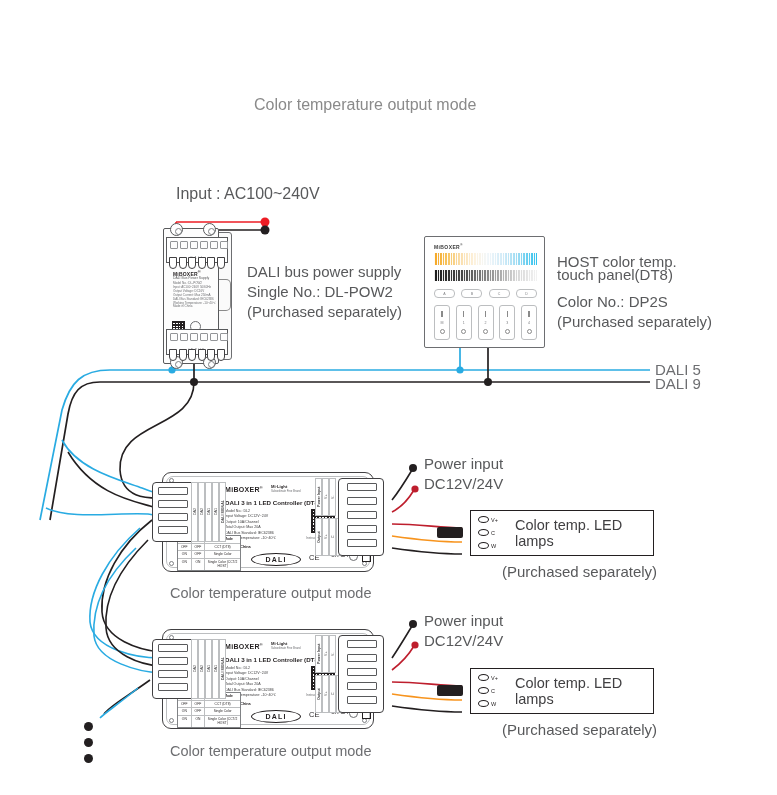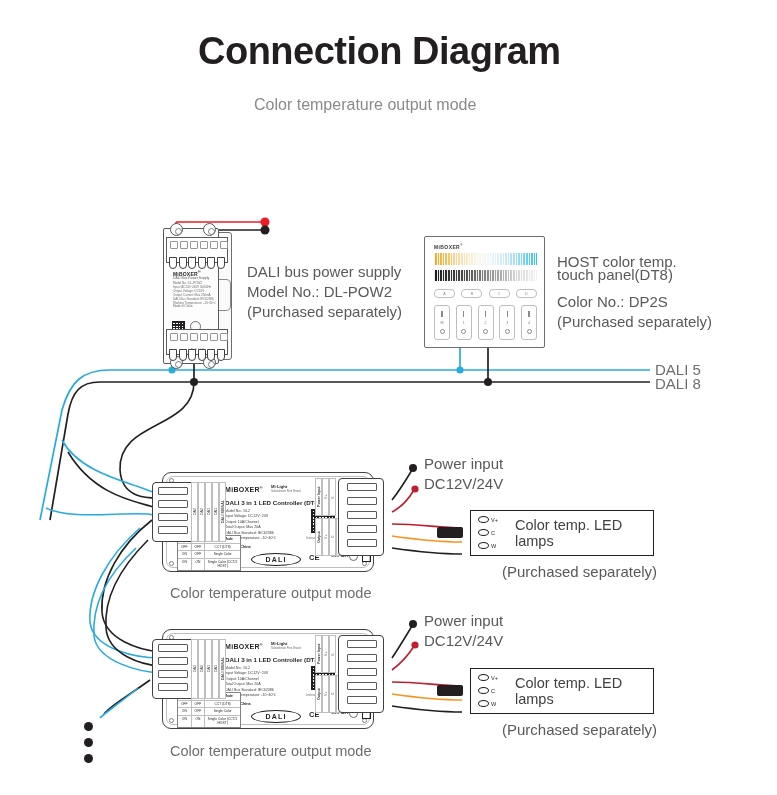--- a/index.html
+++ b/index.html
@@ -168,41 +168,40 @@
   .dip-table .c:nth-child(1),.dip-table .c:nth-child(2){ width:14px; }
   .dip-table .c:nth-child(3){ width:36px; border-right:none; }
   .dip-table .r.h .c { font-weight:bold; }
 
   .dali-logo {
     position:absolute; left:88px; top:80px; width:50px; height:13px;
     border:1.1px solid #231f20; border-radius:50%;
     display:flex; align-items:center; justify-content:center;
     font-size:7px; font-weight:bold; letter-spacing:1.2px; color:#231f20;
   }
-  .cert { position:absolute; top:80px; font-size:7.5px; color:#231f20; font-weight:bold;}
+  .cert { position:absolute; top:80px; font-size:7.5px; color:#231f20; font-weight:normal;}
 
   
   .lampbox {
     position:absolute; width:184px; height:46px; border:1.8px solid #231f20; background:#fff;
     display:flex; align-items:center;
   }
   .lamp-title { margin-left:44px; font-size:14.5px; color:#414042; }
   .lamp-term { position:absolute; left:7px; display:flex; align-items:center; gap:2px; }
   .lamp-term .oval { width:11px; height:7px; border:1.3px solid #231f20; border-radius:50%; background:#fff;}
   .lamp-term .t { font-size:5.5px; color:#231f20; }
 
   .dots { position:absolute; display:flex; flex-direction:column; gap:7px; }
   .dots i { width:9px; height:9px; background:#231f20; border-radius:50%; display:block; }
 </style>
 </head>
 <body>
 
 <div id="stage">
 
-  <div class="page-title">Connection Diagram</div>
   <div class="page-subtitle">Color temperature output mode</div>
 
   <svg class="wires" viewBox="0 0 777 795">
 
     <polyline points="176,222 265,222" fill="none" stroke="#ed1c24" stroke-width="1.6"></polyline>
     <polyline points="176,222 176,238" fill="none" stroke="#ed1c24" stroke-width="1.6"></polyline>
     <circle cx="265" cy="222" r="4.5" fill="#ed1c24"></circle>
     <polyline points="188,230 265,230" fill="none" stroke="#231f20" stroke-width="1.6"></polyline>
     <polyline points="188,230 188,240" fill="none" stroke="#231f20" stroke-width="1.6"></polyline>
     <circle cx="265" cy="230" r="4.5" fill="#231f20"></circle>
@@ -250,32 +249,33 @@
     <circle cx="413" cy="624" r="4" fill="#231f20"></circle>
     <path d="M392,670 C400,664 408,656 414,646" fill="none" stroke="#be1e2d" stroke-width="1.6"></path>
     <circle cx="415" cy="645" r="3.6" fill="#be1e2d"></circle>
 
     <path d="M392,682 C420,682 440,686 462,686" fill="none" stroke="#be1e2d" stroke-width="1.7"></path>
     <path d="M392,694 C420,698 440,700 462,700" fill="none" stroke="#f7941e" stroke-width="1.7"></path>
     <path d="M392,706 C420,710 442,712 462,712" fill="none" stroke="#231f20" stroke-width="1.7"></path>
     <rect x="437" y="685" width="26" height="11" rx="2" fill="#231f20"></rect>
   </svg>
 
+  <div class="lbl" style="left:176px; top:185px; font-size:16px; color:#58595b;">Input : AC100~240V</div>
 
   <div class="lbl" style="left:247px; top:263px;">DALI bus power supply</div>
-  <div class="lbl" style="left:247px; top:283px;">Model No.: DL-POW2</div>
+  <div class="lbl" style="left:247px; top:283px;">Single No.: DL-POW2</div>
   <div class="lbl" style="left:247px; top:303px;">(Purchased separately)</div>
 
   <div class="lbl" style="left:557px; top:253px;">HOST color temp.</div>
   <div class="lbl" style="left:557px; top:266px;">touch panel(DT8)</div>
   <div class="lbl" style="left:557px; top:293px;">Color No.: DP2S</div>
   <div class="lbl" style="left:557px; top:313px;">(Purchased separately)</div>
 
   <div class="lbl bus" style="left:655px; top:361px;">DALI 5</div>
-  <div class="lbl bus" style="left:655px; top:375px;">DALI 8</div>
+  <div class="lbl bus" style="left:655px; top:375px;">DALI 9</div>
 
   <div class="psu">
     <div class="psu-side"></div>
     <div class="psu-body">
       <div class="psu-lug" style="left:6px; top:-6px;"></div>
       <div class="psu-lug" style="left:39px; top:-6px;"></div>
       <div class="psu-lug" style="left:6px; bottom:-6px;"></div>
       <div class="psu-lug" style="left:39px; bottom:-6px;"></div>
 
       <div class="term-block" style="top:8px;">

